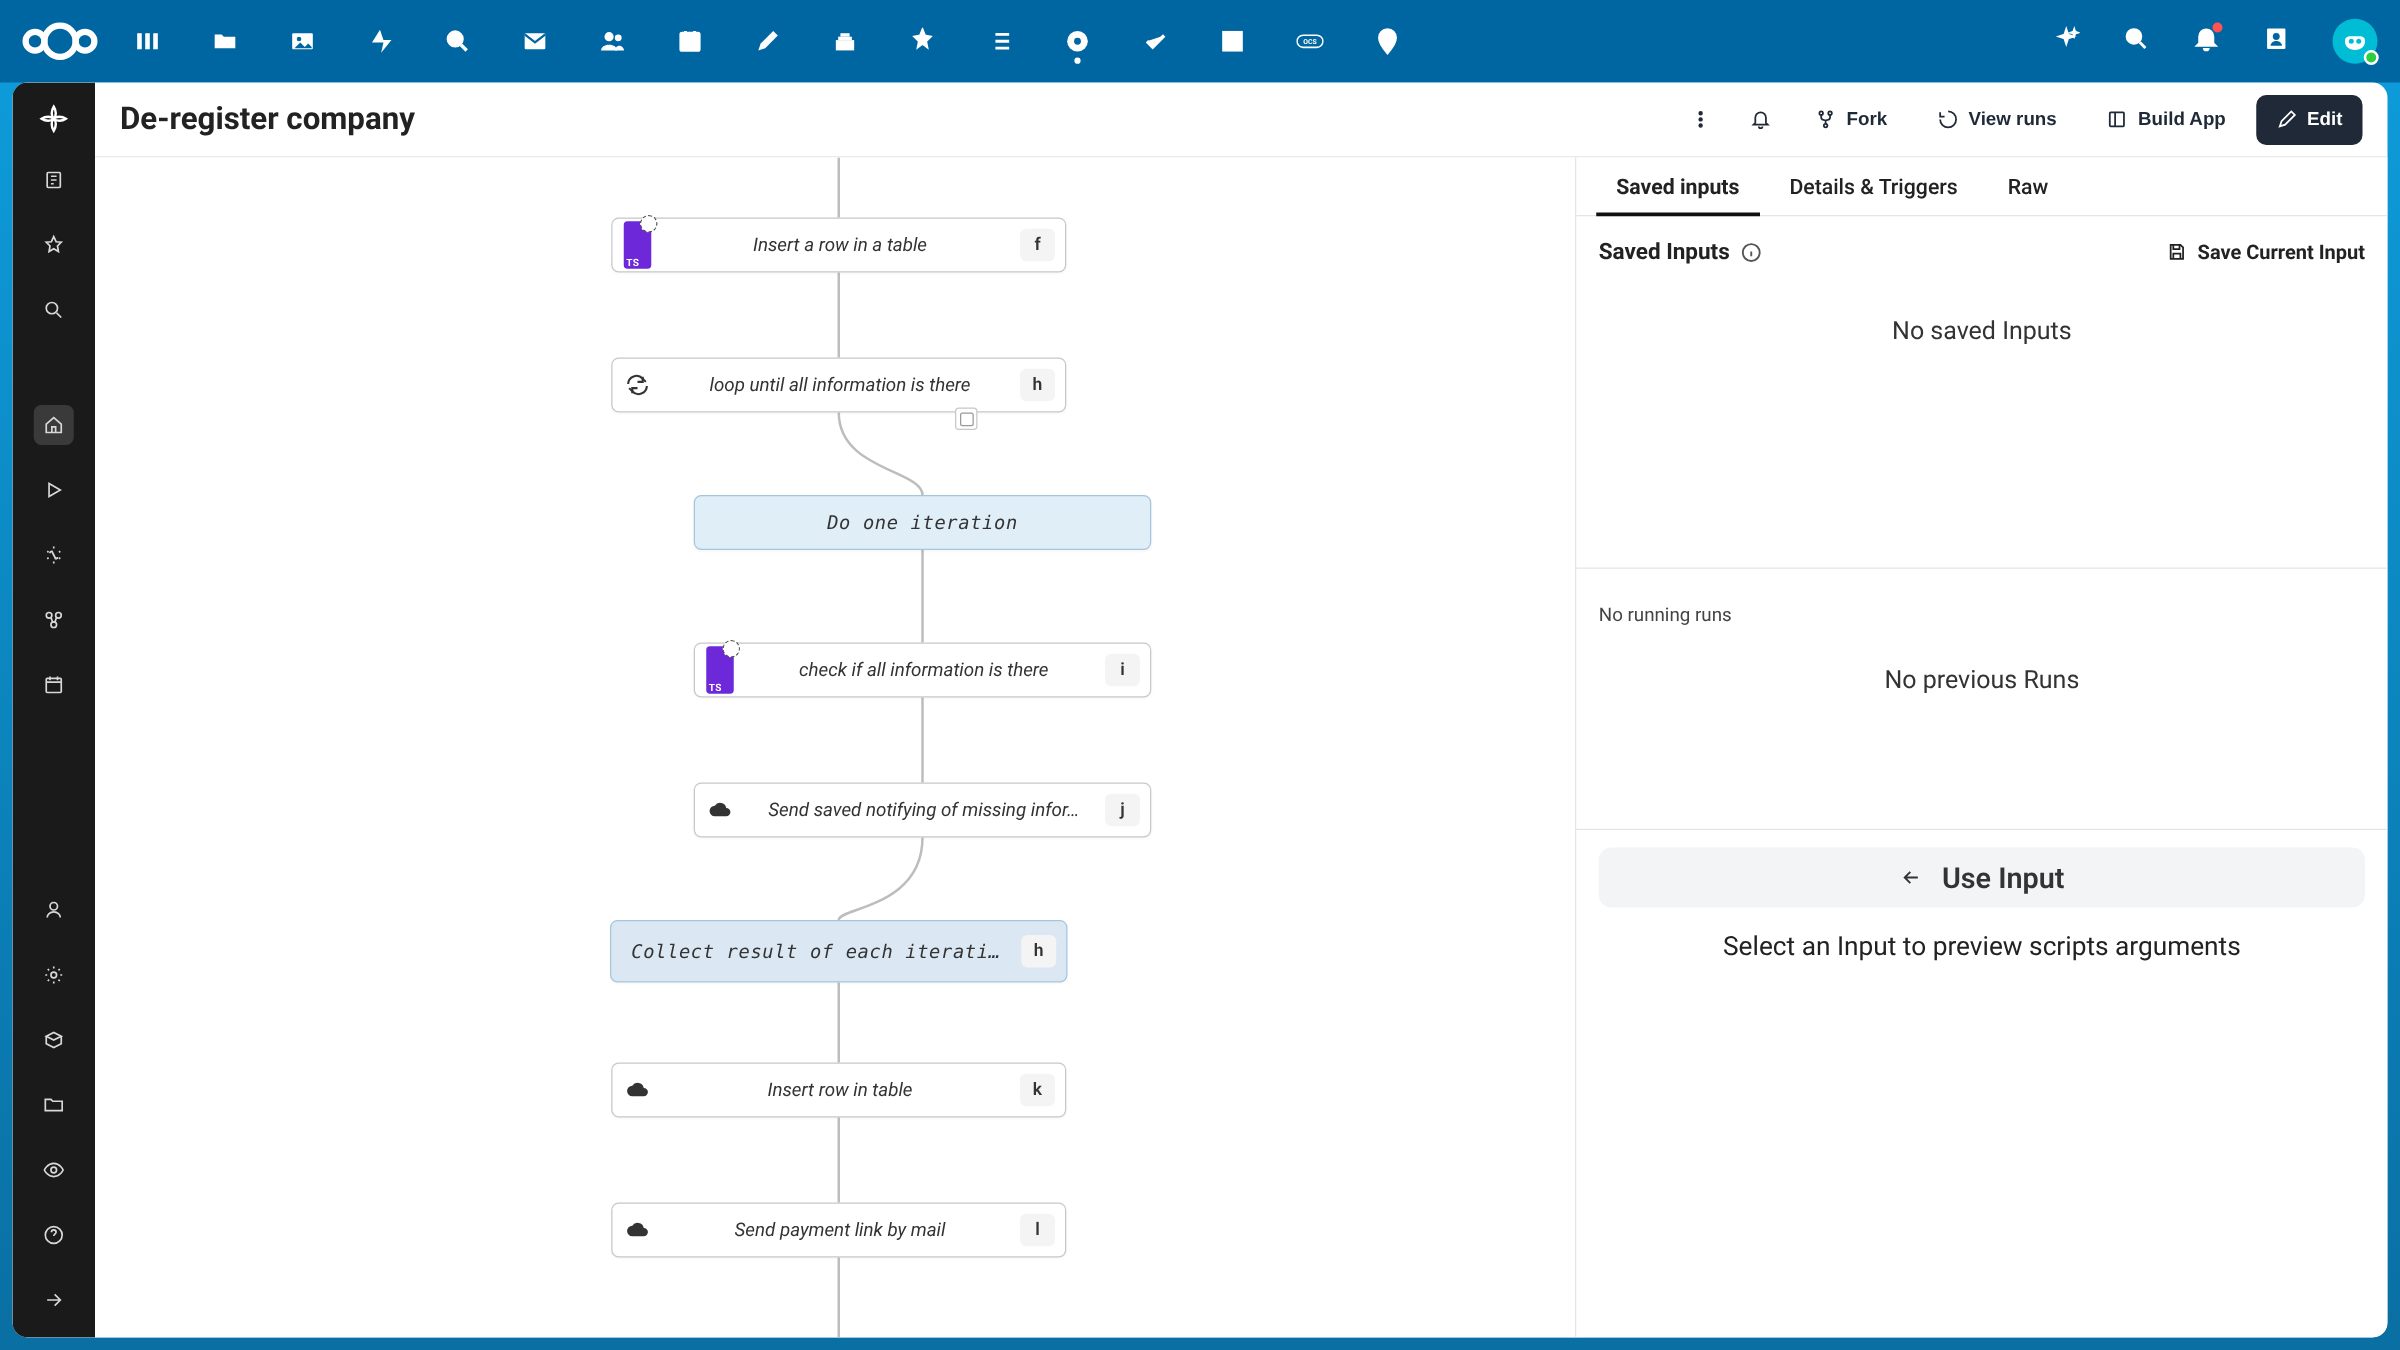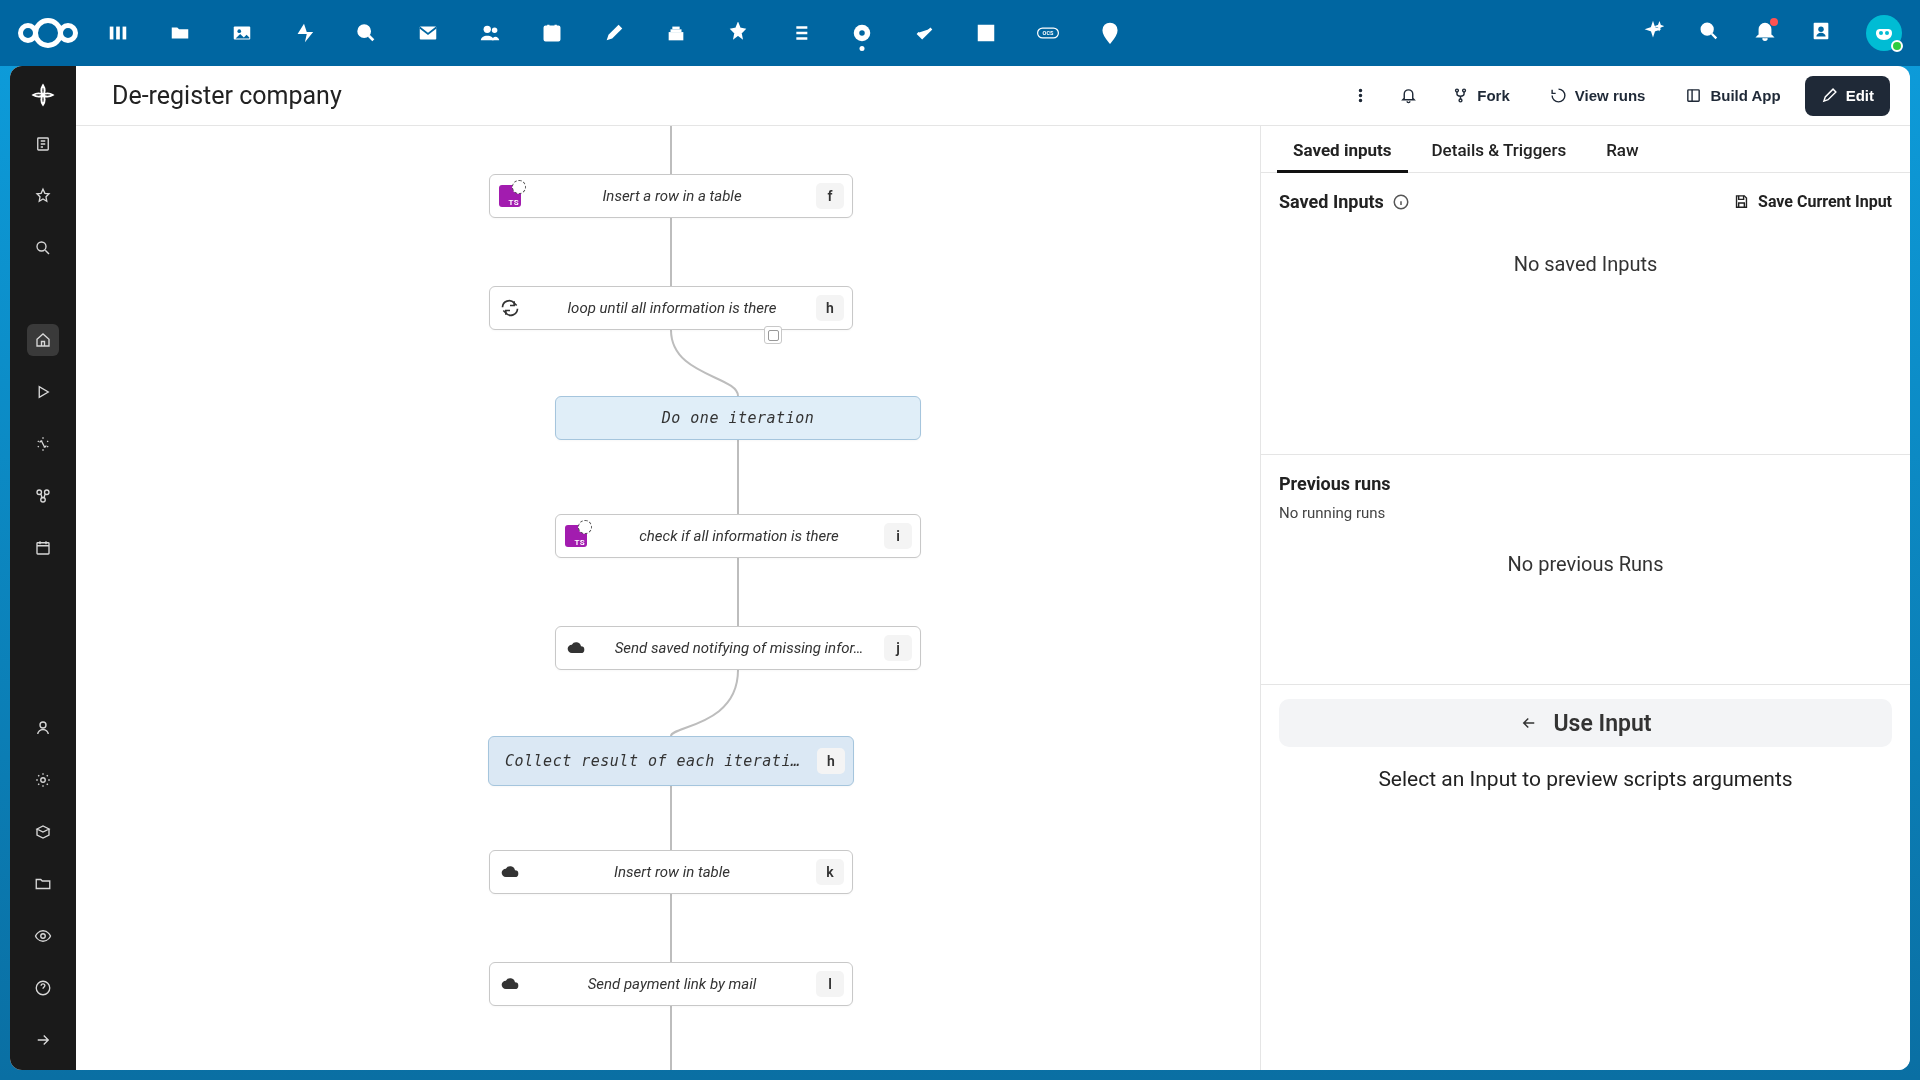--- a/index.html
+++ b/index.html
@@ -45,21 +45,21 @@
   .rail .spacer{flex:1;}
   .rail .ri{width:32px;height:32px;display:flex;align-items:center;justify-content:center;border-radius:6px;}
   .rail .ri.active{background:#3a3a3a;}
   .rail svg{width:18px;height:18px;stroke:#d8d8d8;fill:none;stroke-width:1.8;}
   .rail .logo{width:26px;height:26px;position:relative;}
   .rail .logo svg{width:26px;height:26px;stroke:#fff;}
 
   
   .main{flex:1;display:flex;flex-direction:column;min-width:0;}
   .titlebar{height:60px;border-bottom:1px solid var(--panel-border);display:flex;align-items:center;padding:0 20px;gap:8px;}
-  .titlebar h1{font-size:25px;font-weight:400;margin:16px;flex:1;}
+  .titlebar h1{font-size:25px;font-weight:700;margin:0;flex:1;}
   .tb-btn{height:40px;padding:0 16px;border-radius:8px;display:flex;align-items:center;gap:8px;font-size:15px;font-weight:600;background:transparent;border:none;cursor:pointer;color:#1f2937;}
   .tb-btn svg{width:17px;height:17px;stroke:#1f2937;fill:none;stroke-width:2;}
   .tb-btn.icon-only{width:40px;padding:0;justify-content:center;}
   .tb-btn.edit{background:var(--edit-bg);color:#fff;}
   .tb-btn.edit svg{stroke:#fff;}
 
   .content{flex:1;display:flex;min-height:0;}
 
   
   .canvas{flex:1;position:relative;overflow:hidden;background:#fff;}
@@ -95,21 +95,21 @@
   .save-link svg{width:17px;height:17px;stroke:#222;fill:none;stroke-width:2;}
   .empty-msg{font-size:20px;color:#333;text-align:center;padding:40px 0 160px;}
   .runs .sub{font-size:15px;color:#444;margin-top:10px;}
   .runs .empty-msg{padding:30px 0 90px;}
 
   .use-input-wrap{padding:14px 18px;}
   .use-input{height:48px;width:100%;border-radius:10px;background:#f3f4f6;display:flex;align-items:center;justify-content:center;gap:16px;font-size:23px;font-weight:600;color:#333;}
   .sel-msg{font-size:21px;color:#222;text-align:center;padding:20px 0;}
 
   
-  .ts-badge{width:22px;height:22px;background:#a21caf;border-radius:3px;position:relative;display:flex;align-items:flex-end;justify-content:flex-end;}
+  .ts-badge{width:22px;height:38px;background:#6d28d9;border-radius:3px;position:relative;display:flex;align-items:flex-end;justify-content:flex-start;}
   .ts-badge span{color:#fff;font-size:8px;font-weight:700;padding:0 2px;letter-spacing:0.3px;}
   .ts-badge.dotted::after{content:"";position:absolute;top:-5px;right:-5px;width:12px;height:12px;border-radius:50%;border:1.5px dashed #555;background:#fff;}
 
   .loop-icon svg{stroke:#333;stroke-width:2;fill:none;}
   .cloud-icon svg{fill:#333;}
 
 </style>
 </head>
 <body>
 
@@ -519,23 +519,20 @@
                     <path d="M5 4h11l3 3v13H5z"></path>
                     <path d="M8 4v5h7V4M8 20v-6h8v6"></path>
                   </svg>
                 <span>Save Current Input</span>
               </div>
             </div>
             <div class="empty-msg">No saved Inputs</div>
           </div>
 
           <div class="section runs">
-            <div class="section-hd">
-                <h3>Previous runs</h3>
-              </div>
             <div class="sub">No running runs</div>
             <div class="empty-msg">No previous Runs</div>
           </div>
 
           <div class="use-input-wrap">
             <div class="use-input">
               <svg width="18" height="18" viewBox="0 0 24 24" fill="none" stroke="#333" stroke-width="2">
                   <path d="M19 12H5M11 6l-6 6 6 6"></path>
                 </svg>
               <span>Use Input</span>

